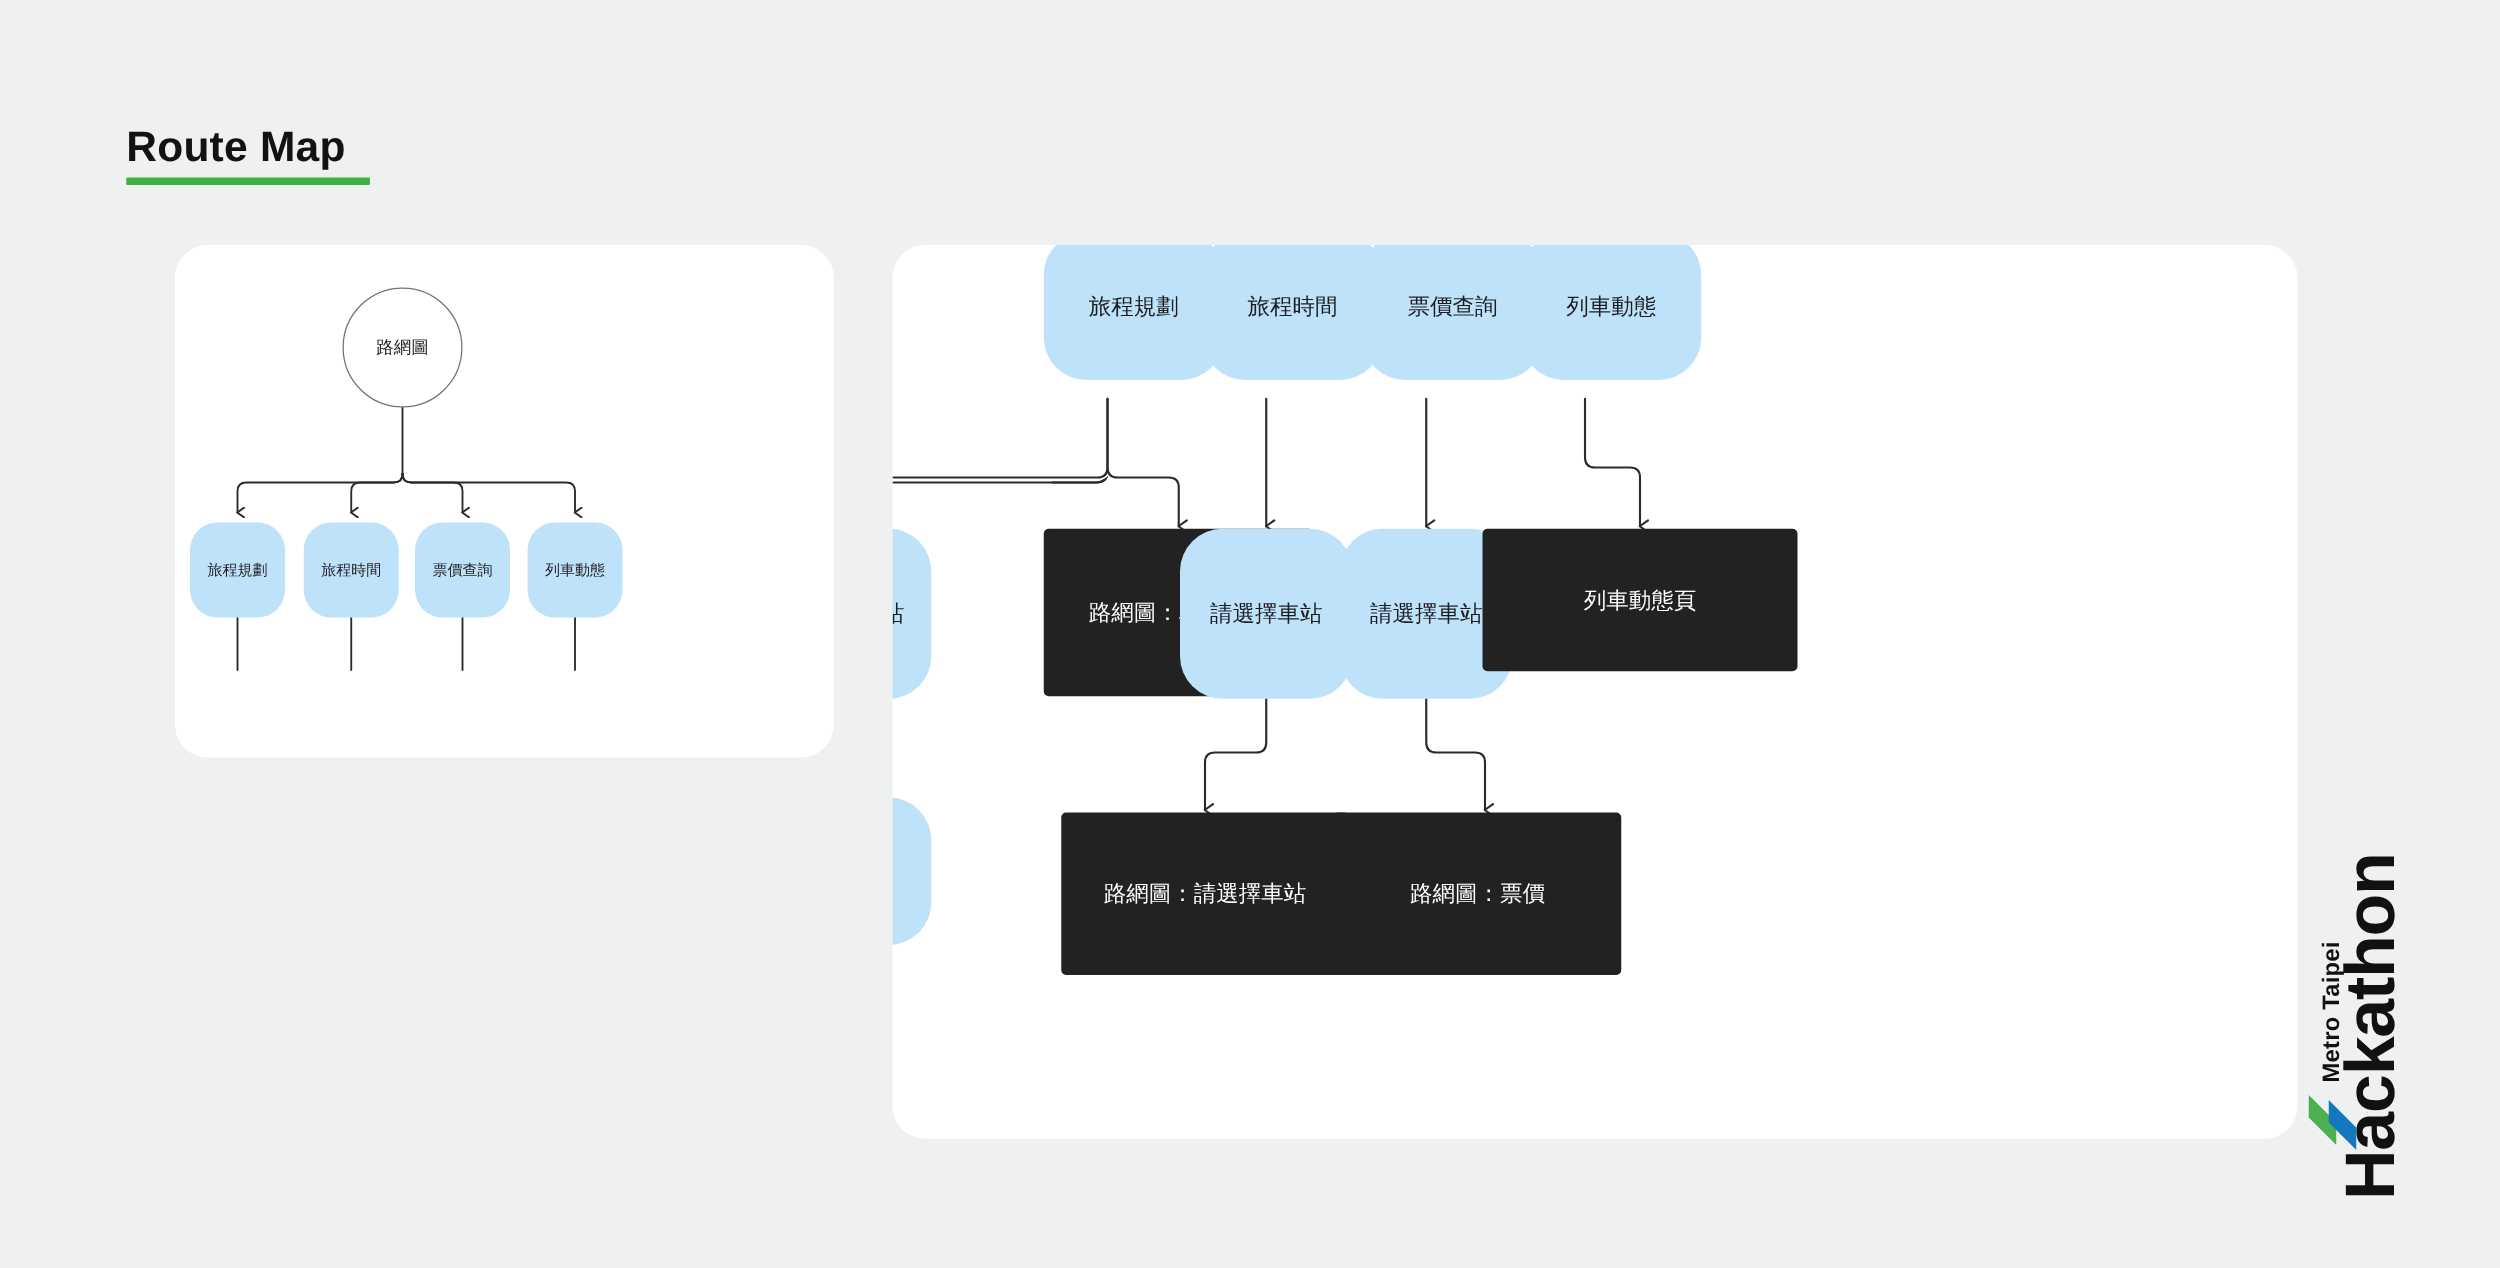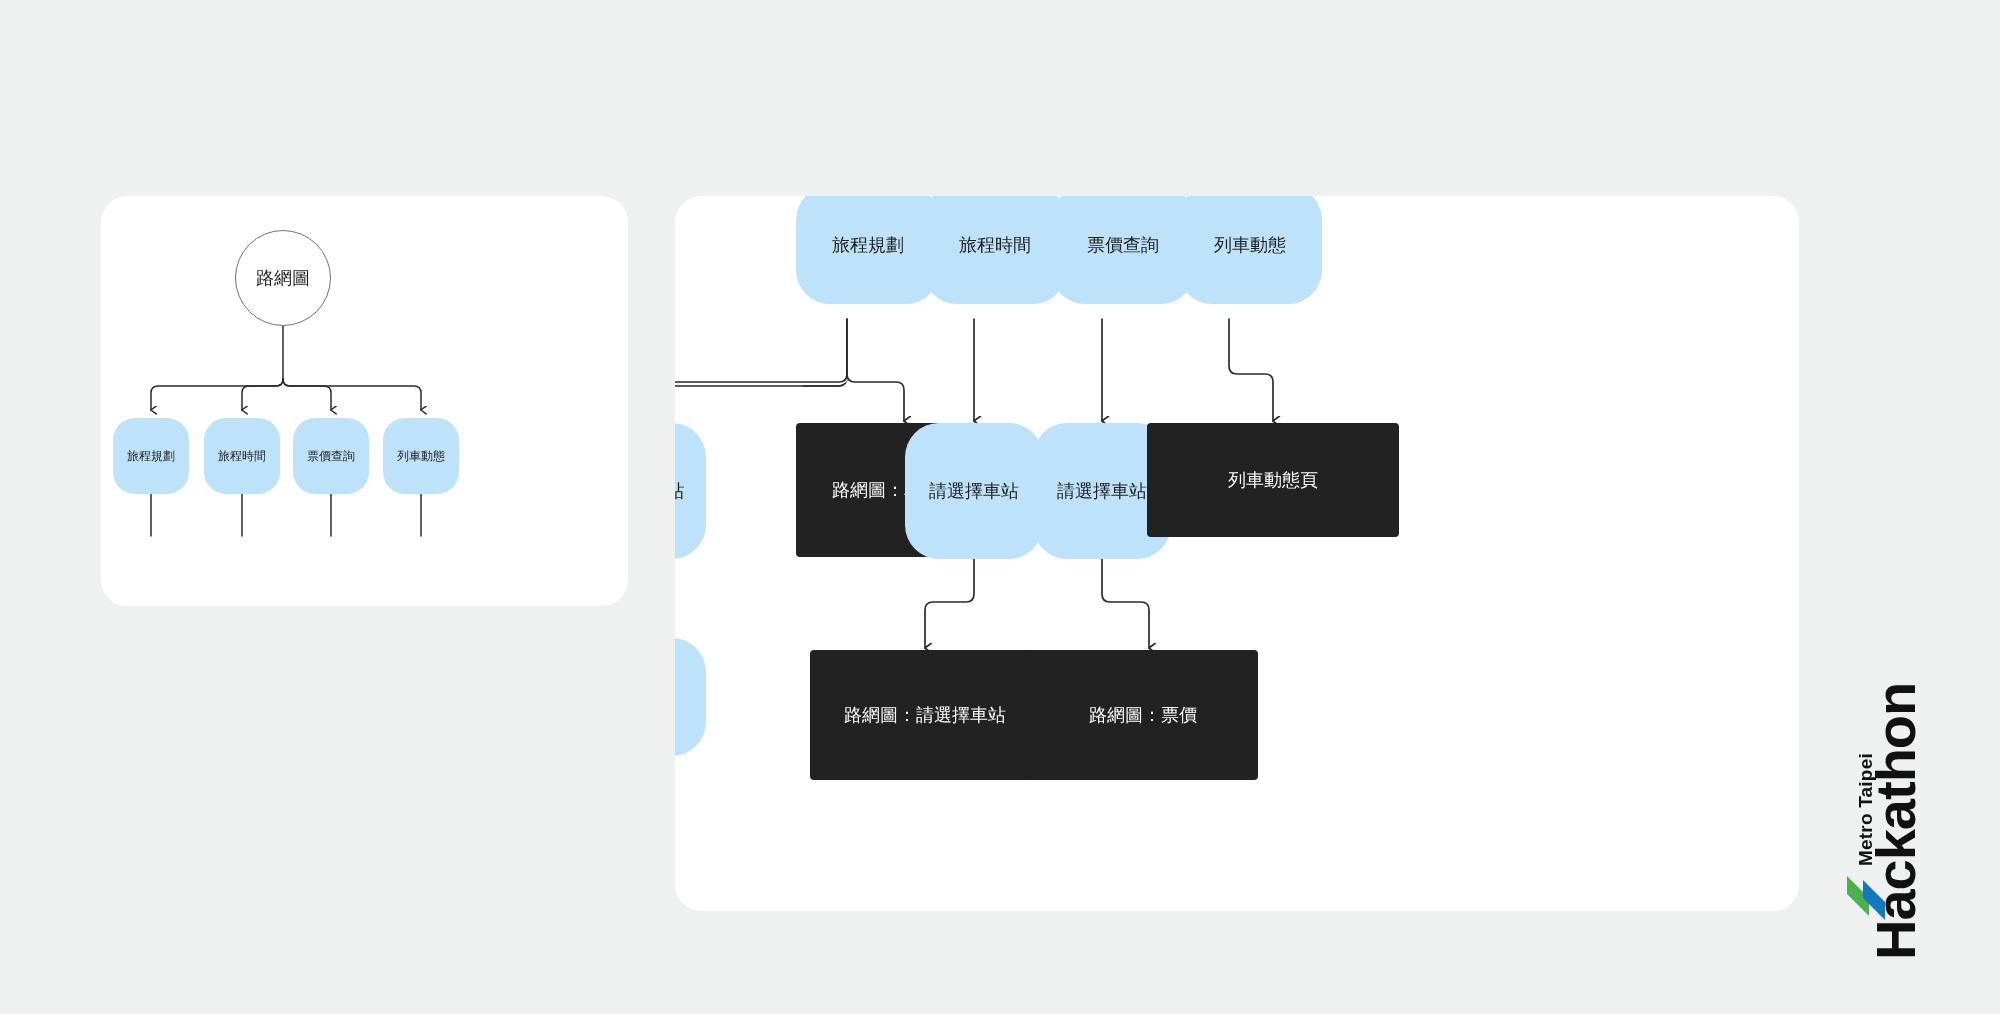--- a/index.html
+++ b/index.html
@@ -15,40 +15,40 @@
   #title-block{position:absolute;left:101px;top:98px;}
   #page-title{
     font-size:34px;font-weight:700;color:#121212;
     letter-spacing:.2px;line-height:40px;white-space:nowrap;
   }
   #title-underline{
     margin-top:4px;height:6px;width:195px;background:#3faf46;border-radius:1px;
   }
 
   
-  .panel{position:absolute;background:#ffffff;border-radius:26px;overflow:hidden;}
+  .panel{position:absolute;background:#ffffff;border-radius:26px;overflow:hidden;margin-left:39px;}
   #panel-left{left:101px;top:196px;width:527px;height:410px;}
   #panel-right{left:675px;top:196px;width:1124px;height:715px;}
 
   .panel-svg{position:absolute;left:0;top:0;width:100%;height:100%;}
 
   
   .node{
     position:absolute;display:flex;align-items:center;justify-content:center;
     text-align:center;box-sizing:border-box;
   }
   .node-blue{background:#bfe2fb;border-radius:34px;color:#1d1d1f;}
   .node-dark{background:#222222;border-radius:4px;color:#ffffff;}
   .node-circle{
     background:#ffffff;border:1.4px solid #6e7277;border-radius:50%;color:#1d1d1f;
   }
   .node-label{pointer-events:none;}
 
   
-  .lp-circle{width:96px;height:96px;font-size:18px;}
+  .lp-circle{width:96px;height:96px;font-size:14px;}
   .lp-leaf{width:76px;height:76px;border-radius:22px;font-size:12px;}
 
   
   .rp-top{width:144px;height:118px;border-radius:34px;font-size:18px;}
   .rp-mid-blue{width:138px;height:136px;border-radius:34px;font-size:18px;}
   .rp-mid-dark{width:216px;height:134px;font-size:18px;}
   .rp-dark-wide{width:252px;height:114px;font-size:18px;}
   .rp-go{width:138px;height:118px;border-radius:34px;font-size:18px;}
   .rp-bot-dark{width:230px;height:130px;font-size:18px;}
 
@@ -75,20 +75,24 @@
   }
   #logo-sub{
     font-size:19px;font-weight:700;color:#111;white-space:nowrap;letter-spacing:.2px;
   }
 </style>
 </head>
 <body>
 
 <div id="stage">
 
+  <div id="title-block">
+    <div id="page-title">Route Map</div>
+    <div id="title-underline"></div>
+  </div>
 
   <div class="panel" id="panel-left">
 
     <svg class="panel-svg" viewBox="0 0 527 410" preserveAspectRatio="none">
       <defs>
         <marker id="ah-l" markerWidth="9" markerHeight="9" refX="4.5" refY="7.4" orient="auto" markerUnits="userSpaceOnUse">
           <path d="M0.6,2.2 L4.5,7.6 L8.4,2.2" fill="none" stroke="#2b2b2b" stroke-width="1.5" stroke-linecap="round" stroke-linejoin="round"></path>
         </marker>
       </defs>
       <g fill="none" stroke="#2b2b2b" stroke-width="1.5" stroke-linecap="round">

